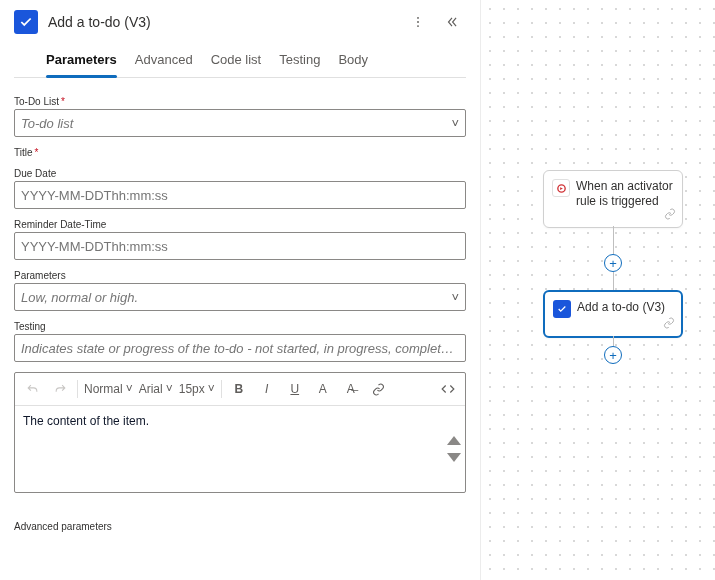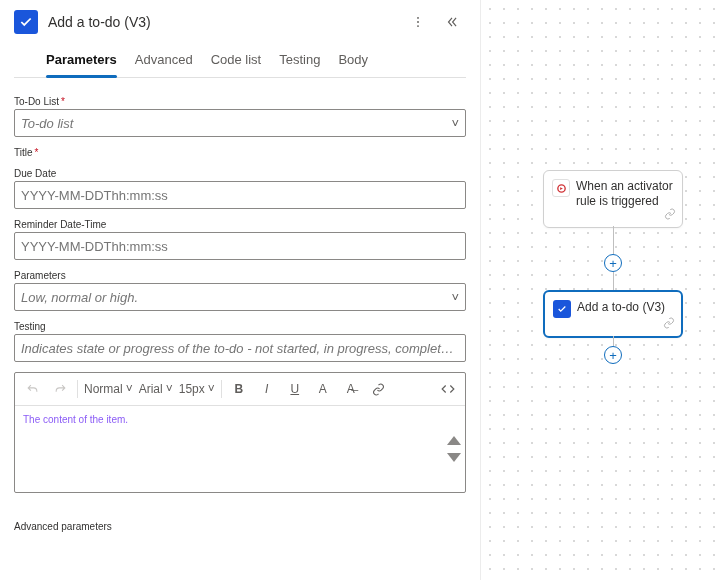--- a/index.html
+++ b/index.html
@@ -100,22 +100,22 @@
     color: #605e5c; cursor:pointer; font-size: 12px;
     gap:3px;
   }
   .etb-sep { width:1px; height:18px; background:#e0e0e0; }
   .etb-btn.disabled { color:#c8c6c4; }
   .etb-right { margin-left:auto; }
   .editor-body {
     position: relative;
     min-height: 86px;
     padding: 8px;
-    font-size: 10px;
-    color: #8b5cf6;
+    font-size: 12px;
+    color: #0f172a;
   }
   .scroll-arrows {
     position: absolute; right: 4px; top: 50%; transform: translateY(-50%);
     display:flex; flex-direction:column; gap:8px;
   }
   .scroll-arrows .arr {
     width:0; height:0; border-left:7px solid transparent; border-right:7px solid transparent;
   }
   .arr.up { border-bottom:9px solid #8a8886; }
   .arr.down { border-top:9px solid #8a8886; }

